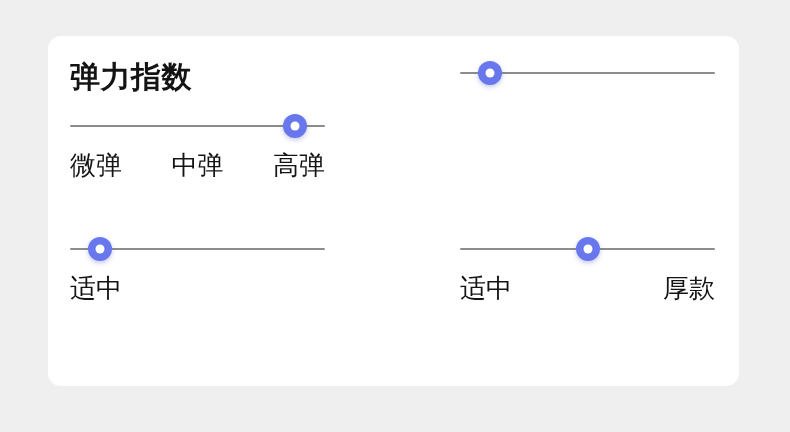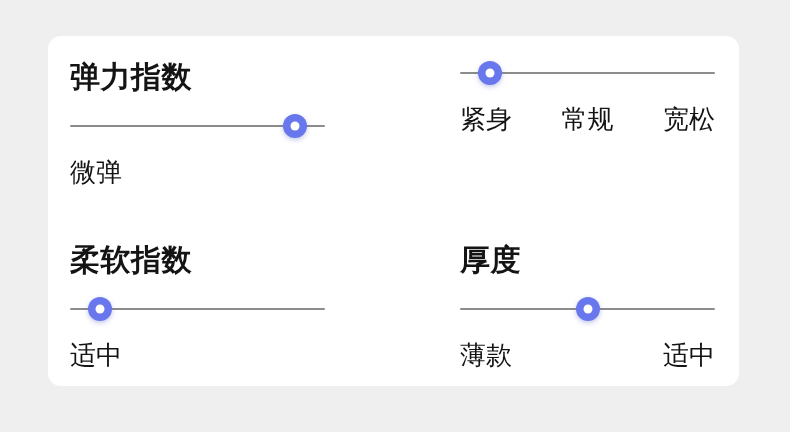--- a/index.html
+++ b/index.html
@@ -67,72 +67,67 @@
     top: 50%;
     width: 9px;
     height: 9px;
     border-radius: 50%;
     background: #ffffff;
     transform: translate(-50%, -50%);
   }
   .labels {
     display: flex;
     justify-content: space-between;
-    margin-top: 19px;
+    margin-top: 12px;
     font-size: 26px;
     line-height: 30px;
     font-weight: 400;
     color: #141414;
   }
   .label { white-space: nowrap; }
 </style>
 </head>
 <body style="background: rgb(239, 239, 239);">
 
 <div class="card" style="background: rgb(255, 255, 255);">
 
   <section class="panel">
     <h2 class="panel-title">弹力指数</h2>
     <div class="slider">
       <div class="track" style="background: rgb(140, 140, 140);"></div>
       <div class="knob" style="left: 88.2%; background: rgb(104, 119, 236);"></div>
     </div>
     <div class="labels">
       <span class="label">微弹</span>
+      <span class="label">中弹</span>
+      <span class="label">高弹</span>
     </div>
   </section>
 
   <section class="panel">
     <div class="slider">
       <div class="track" style="background: rgb(140, 140, 140);"></div>
       <div class="knob" style="left: 11.8%; background: rgb(104, 119, 236);"></div>
     </div>
-    <div class="labels">
-      <span class="label">紧身</span>
-      <span class="label">常规</span>
-      <span class="label">宽松</span>
-    </div>
   </section>
 
   <section class="panel">
-    <h2 class="panel-title">柔软指数</h2>
     <div class="slider">
       <div class="track" style="background: rgb(140, 140, 140);"></div>
       <div class="knob" style="left: 11.8%; background: rgb(104, 119, 236);"></div>
     </div>
     <div class="labels">
       <span class="label">适中</span>
     </div>
   </section>
 
   <section class="panel">
-    <h2 class="panel-title">厚度</h2>
     <div class="slider">
       <div class="track" style="background: rgb(140, 140, 140);"></div>
       <div class="knob" style="left: 50%; background: rgb(104, 119, 236);"></div>
     </div>
     <div class="labels">
-      <span class="label">薄款</span>
       <span class="label">适中</span>
+      <span class="label">厚款</span>
     </div>
   </section>
 
 </div>
 
 </body></html>

